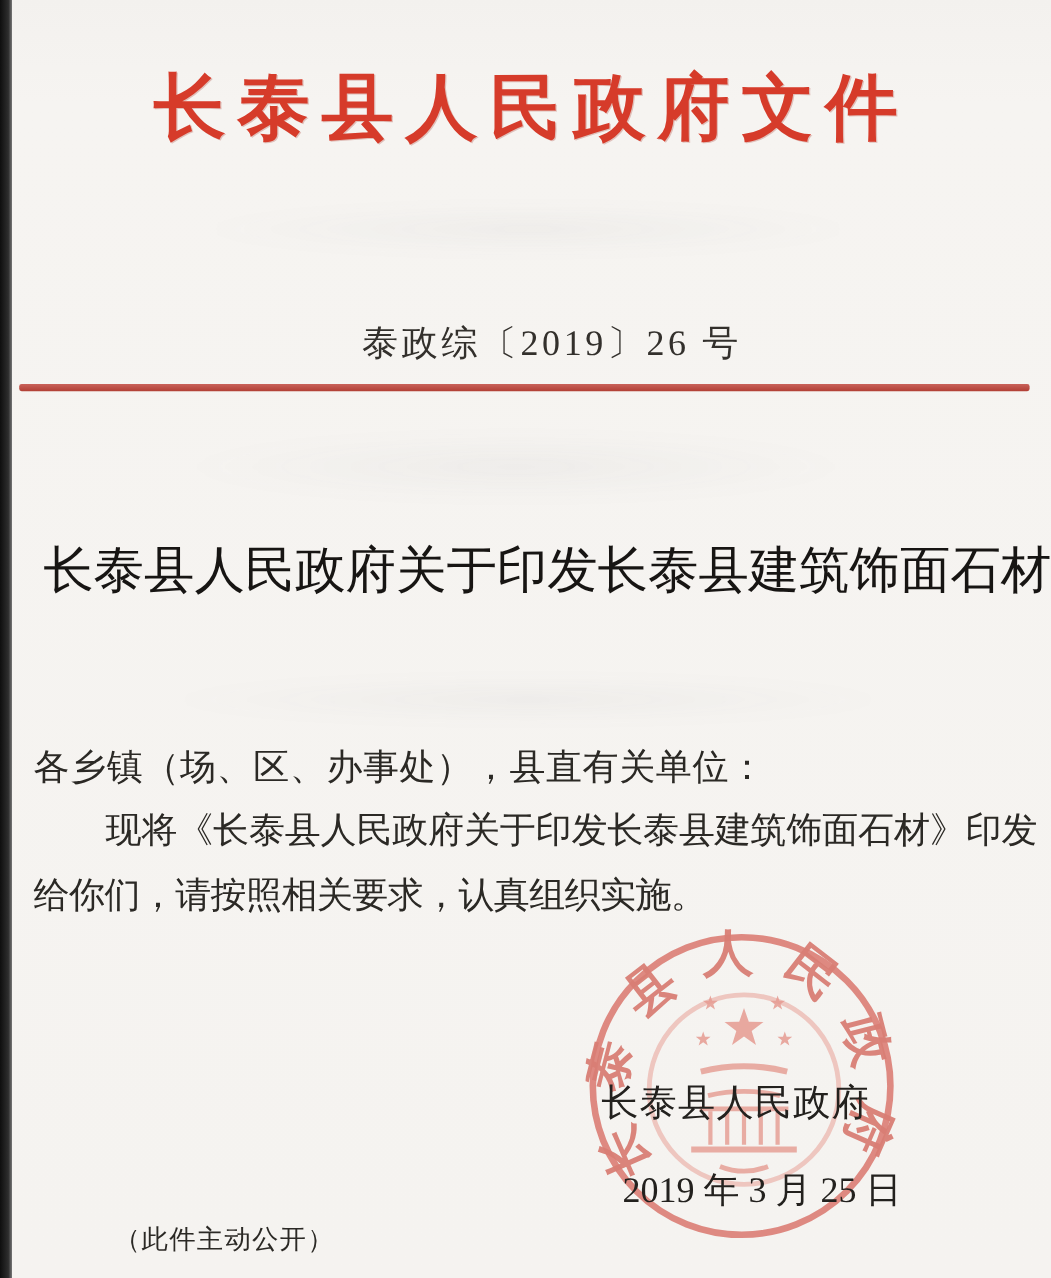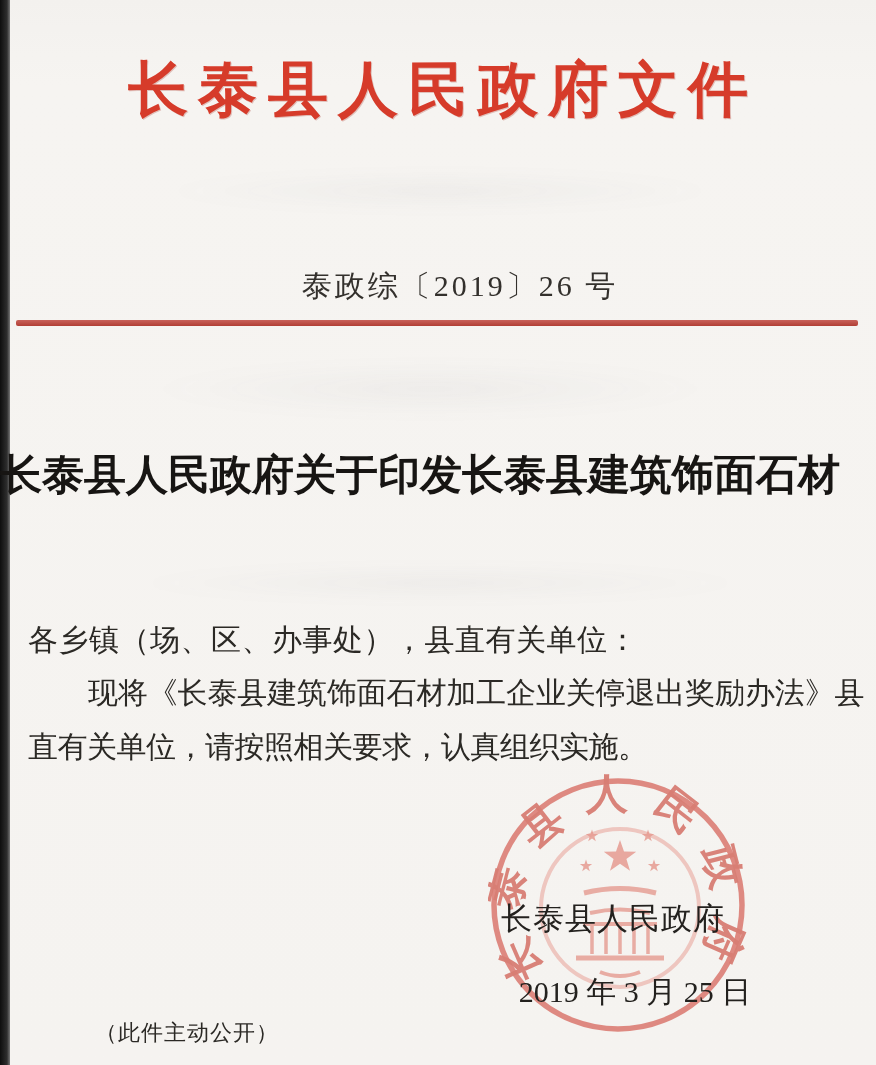--- a/index.html
+++ b/index.html
@@ -33,23 +33,23 @@
   }
 
   .red-rule {
     position: absolute; top: 320px; left: 16px; width: 842px; height: 6px;
     background: linear-gradient(#c9625a, #b13f35);
     border-radius: 2px;
   }
 
   .doc-title {
     position: absolute; top: 446px; left: 0; width: 876px;
-    text-align: left;
+    text-align: right;
     font-family: "Liberation Sans", "DejaVu Sans", sans-serif;
-    font-weight: 700; font-size: 42px; color: #171513; line-height: 57px;
+    font-weight: 400; font-size: 42px; color: #171513; line-height: 57px;
     letter-spacing: 0px;
   }
 
   .salutation {
     position: absolute; top: 620px; left: 28px;
     font-size: 30px; line-height: 40px; letter-spacing: 0.5px; color: #2b2925;
   }
 
   .paragraph {
     position: absolute; top: 666px; left: 28px; width: 836px; margin: 0;
@@ -108,21 +108,21 @@
   <div class="doc-number">泰政综〔2019〕26 号</div>
 
   <div class="red-rule"></div>
 
   <div class="doc-title">
     <div>长泰县人民政府关于印发长泰县建筑饰面石材</div>
   </div>
 
   <div class="salutation">各乡镇（场、区、办事处），县直有关单位：</div>
 
-  <p class="paragraph">现将《长泰县建筑饰面石材加工企业关停退出奖励办法》县直有关单位，请按照相关要求，认真组织实施。</p>
+  <p class="paragraph">现将《长泰县人民政府关于印发长泰县建筑饰面石材》印发给你们，请按照相关要求，认真组织实施。</p>
 
   <div class="seal">
     <svg viewBox="0 0 260 270" aria-hidden="true">
       <defs>
         <path id="sealArc" d="M 42 174 A 97 97 0 1 1 218 174"></path>
       </defs>
       <circle class="seal-ring" cx="130" cy="133" r="124"></circle>
       <g>
         <circle class="wreath" cx="132" cy="136" r="79"></circle>
         <polygon class="emblem-fill" transform="translate(132,85)" points="0,-17 4,-5.5 16.2,-5.3 6.4,2.1 10,13.8 0,6.8 -10,13.8 -6.4,2.1 -16.2,-5.3 -4,-5.5"></polygon>

